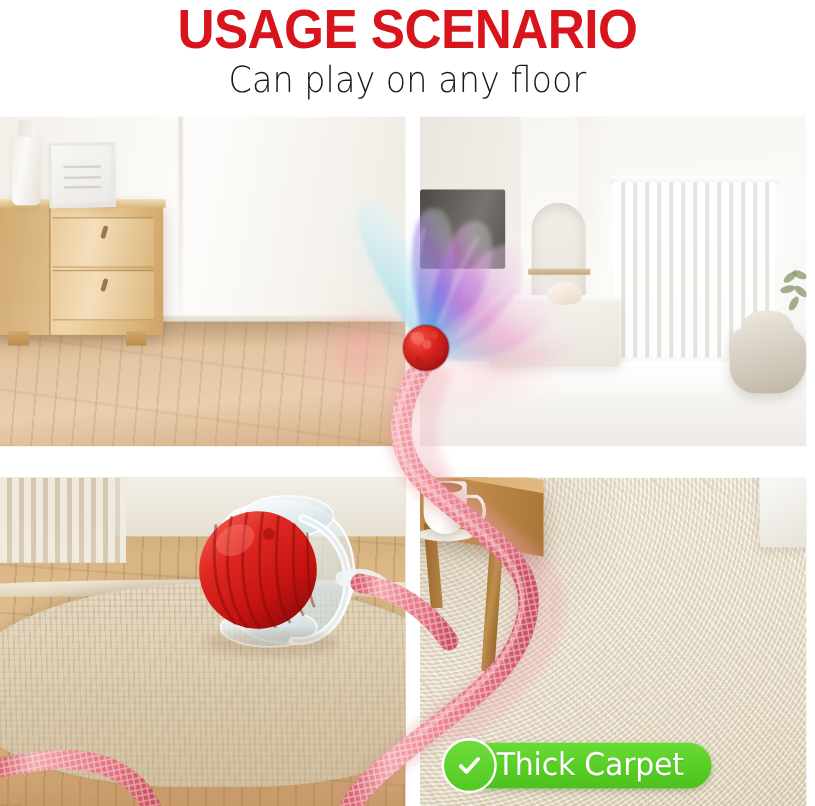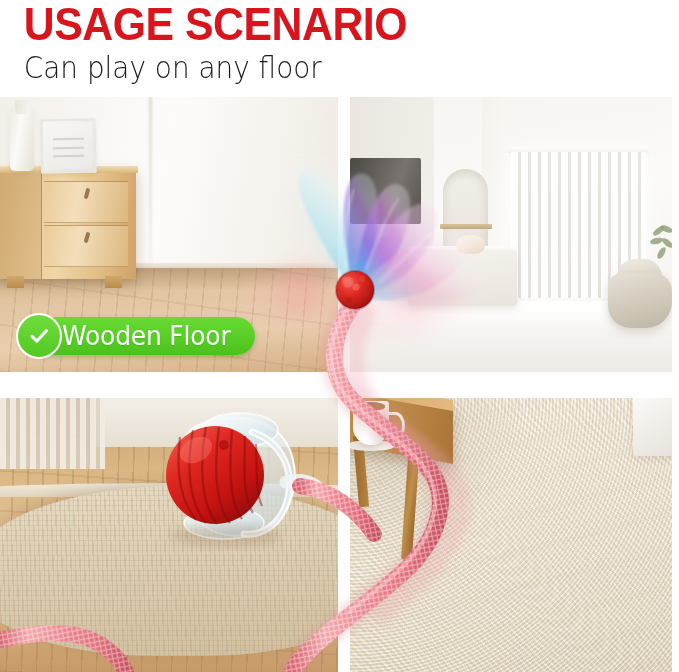--- a/index.html
+++ b/index.html
@@ -6,21 +6,21 @@
   body{
     width:679px;height:672px;
     background:#ffffff;
     font-family:"Liberation Sans", sans-serif;
     overflow:hidden;
     position:relative;
   }
   .page{position:relative;width:679px;height:672px;overflow:hidden;background:#fff;}
 
   
-  .header{position:absolute;left:0;top:0;width:679px;height:95px;}
+  .header{position:absolute;left:0;top:0;width:679px;height:95px;text-align:center;}
   .title{
     position:absolute;left:0;top:-2px;width:679px;
     font-family:"Liberation Sans", sans-serif;
     font-weight:bold;
     font-size:46px;
     letter-spacing:-0.5px;
     color:#D8141C;
     transform:scaleX(0.93);
     line-height:52px;
     white-space:nowrap;
@@ -485,25 +485,25 @@
       <path d="M252 432 C 282 442 294 470 288 498 C 282 524 262 536 244 534" fill="none" stroke="#cfe0e6" stroke-opacity="0.55" stroke-width="2.5"></path>
 
       <path d="M286 482 C 302 478 314 482 322 492" stroke="#eef4f6" stroke-width="13" fill="none" stroke-linecap="round" opacity="0.9"></path>
       <path d="M300 486 C 330 490 356 508 374 534" stroke="url(#cordG)" stroke-width="16" fill="none" stroke-linecap="round"></path>
       <path d="M300 486 C 330 490 356 508 374 534" stroke="url(#braid)" stroke-width="16" fill="none" stroke-linecap="round" opacity="0.85"></path>
 
       <ellipse cx="226" cy="536" rx="56" ry="11" fill="#7a5530" opacity="0.18" filter="url(#soft2)"></ellipse>
     </g>
   </svg>
 
-  <div class="badge b-tl">
+
+
+
+  <div class="badge b-br">
     <span class="chk">
       <svg width="26" height="26" viewBox="0 0 26 26" aria-hidden="true">
         <path d="M6 13.4 L10.8 18.2 L20.4 7.6" fill="none" stroke="#ffffff" stroke-width="3.1" stroke-linecap="round" stroke-linejoin="round"></path>
       </svg>
     </span>
-    <span class="lbl">Wooden Floor</span>
+    <span class="lbl">Thick Carpet</span>
   </div>
 
-
-
-
 </div>
 
 </body></html>

